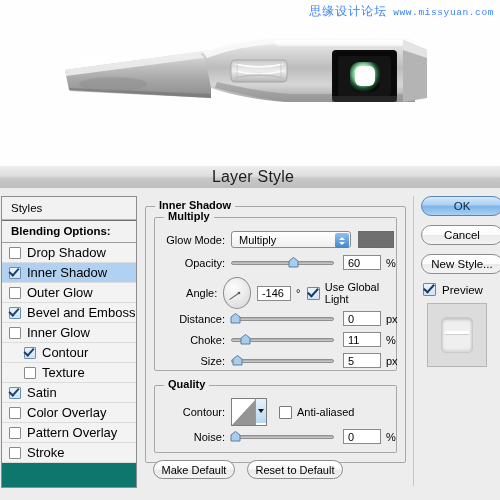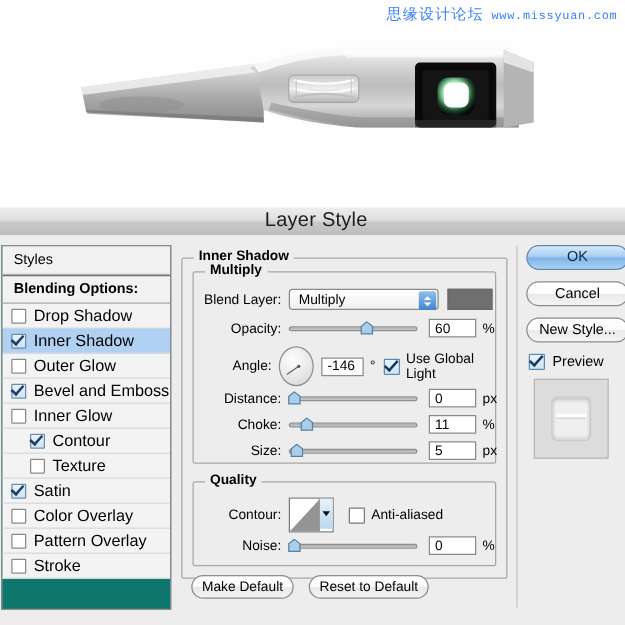--- a/index.html
+++ b/index.html
@@ -283,21 +283,21 @@
 
       <div class="main-col">
 
         <div class="grp g-inner">
           <span class="grp-title">Inner Shadow</span>
 
           <div class="grp g-struct">
             <span class="grp-title">Multiply</span>
 
             <div class="row" style="left:8px;top:13px;">
-              <span class="lbl" style="width:62px;">Blend Layer:</span>
+              <span class="lbl" style="width:62px;">Glow Mode:</span>
               <span style="width:6px;"></span>
               <span class="sel-box">
                 <span>Multiply</span>
                 <span class="sel-arrow">
                     <i class="up"></i>
                     <i class="dn"></i>
                   </span>
               </span>
               <span style="width:7px;"></span>
               <span class="swatch"></span>

